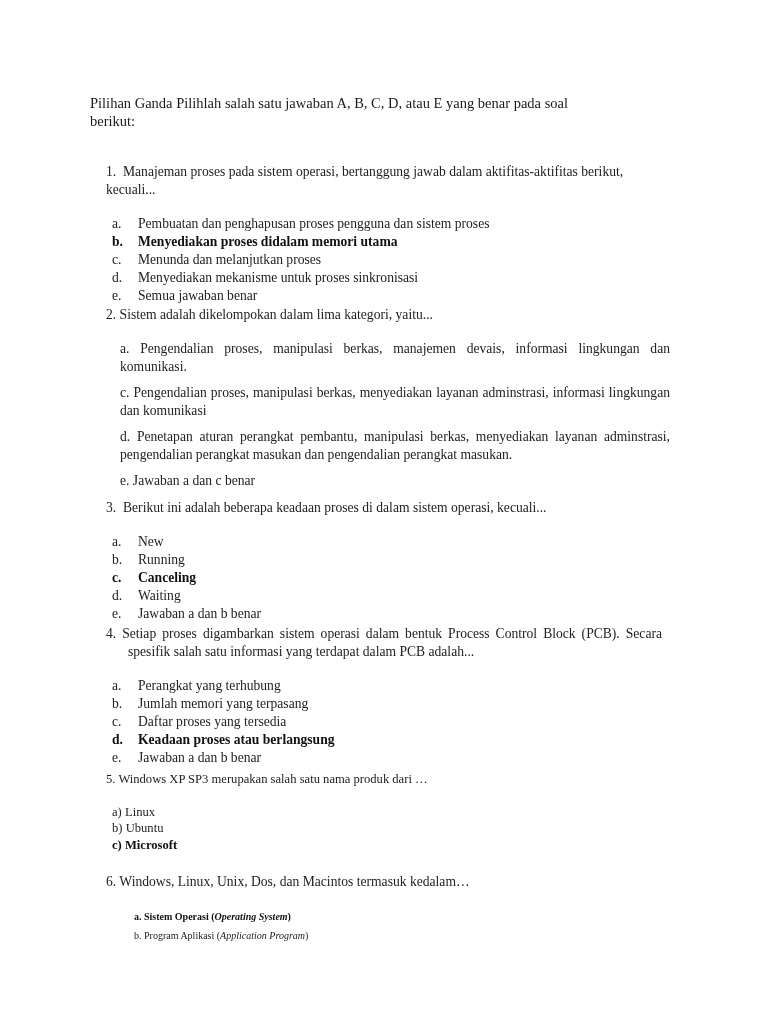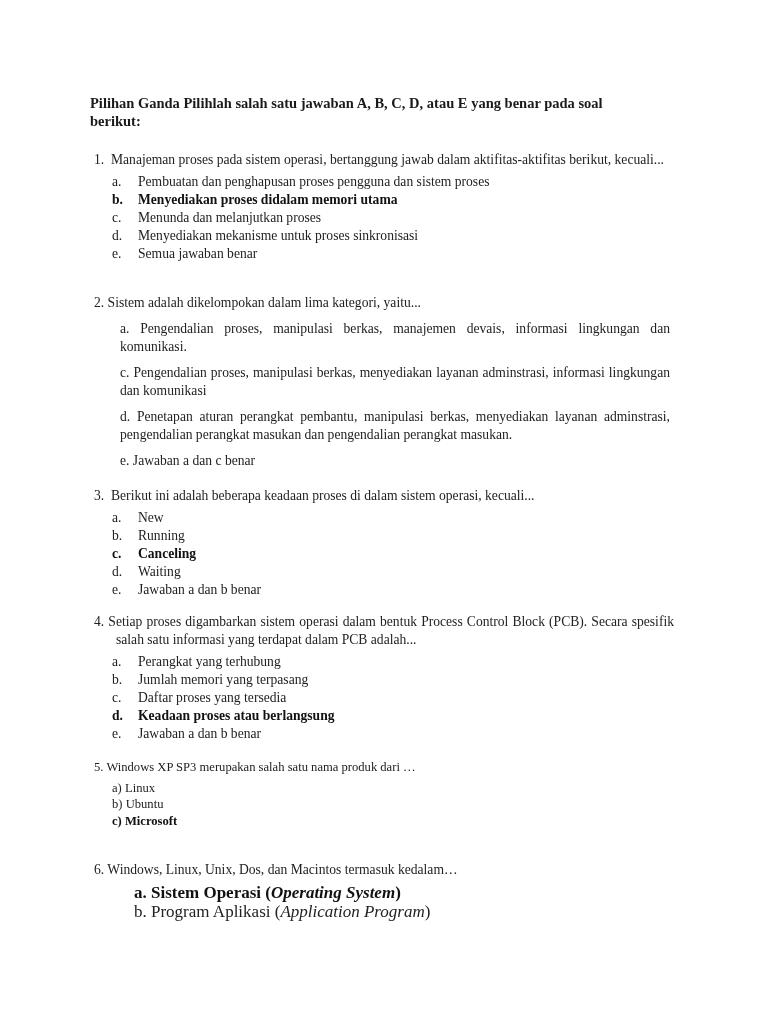--- a/index.html
+++ b/index.html
@@ -23,43 +23,43 @@
       height: 1024px;
       background: #ffffff;
     }
     .heading {
       position: absolute;
       left: 90px;
       top: 94px;
       width: 560px;
       font-size: 14.5px;
       line-height: 18px;
-      font-weight: bold;
+      font-weight: normal;
       color: #1a1a1a;
     }
     .block {
       position: absolute;
       left: 90px;
       width: 588px;
       font-size: 13.6px;
       line-height: 18px;
       color: #222222;
     }
-    .q-text { margin: 4px; }
+    .q-text { margin: 16px; }
     .q-text.hang { padding-left: 22px; text-indent: -22px; }
     .opts { margin: 0; padding: 0; list-style: none; }
     .opt { display: flex; }
     .opt .lbl { display: inline-block; width: 26px; flex: 0 0 auto; }
     .opt .txt { flex: 1 1 auto; }
     .bold { font-weight: bold; color: #111111; }
     .ind1 { padding-left: 22px; }
     .just { text-align: justify; text-align-last: left; }
     .opt2 { margin: 8px; text-align: justify; }
     .q5 { font-size: 12.6px; line-height: 16.6px; }
-    .q6opt { padding-left: 44px; font-size: 17px; line-height: 19px; }
+    .q6opt { padding-left: 44px; font-size: 10px; line-height: 19px; }
     .q6opt.b { padding-left: 44px; }
   </style>
 </head>
 <body>
 
 <div class="page">
 
   <div class="heading">
     <span>Pilihan Ganda Pilihlah salah satu jawaban A, B, C, D, atau E yang benar pada soal</span><br>
     <span>berikut:</span>

